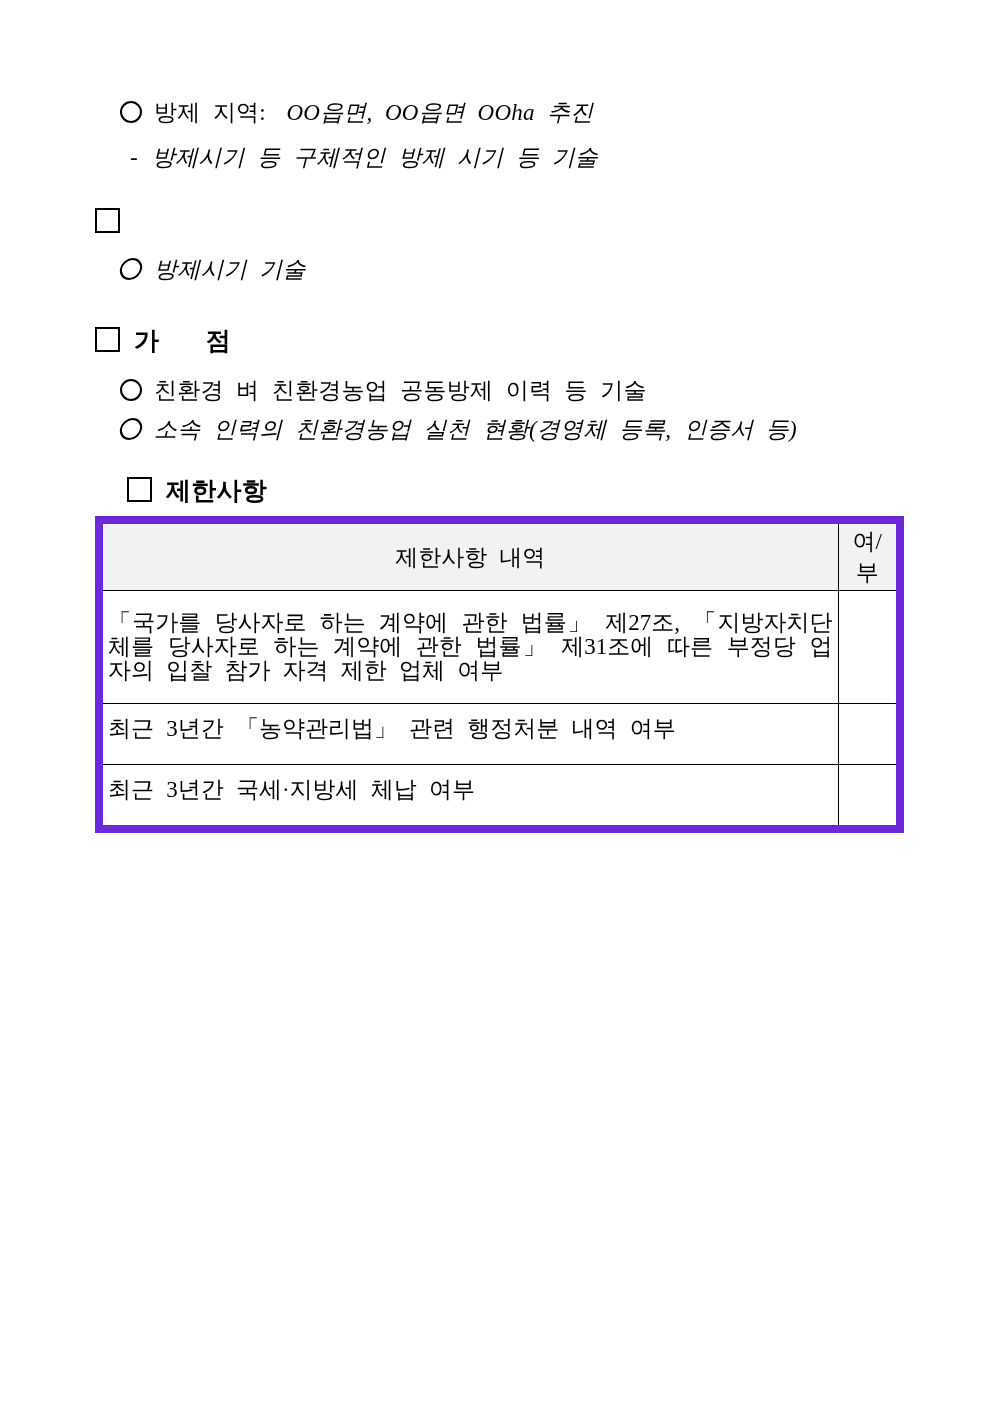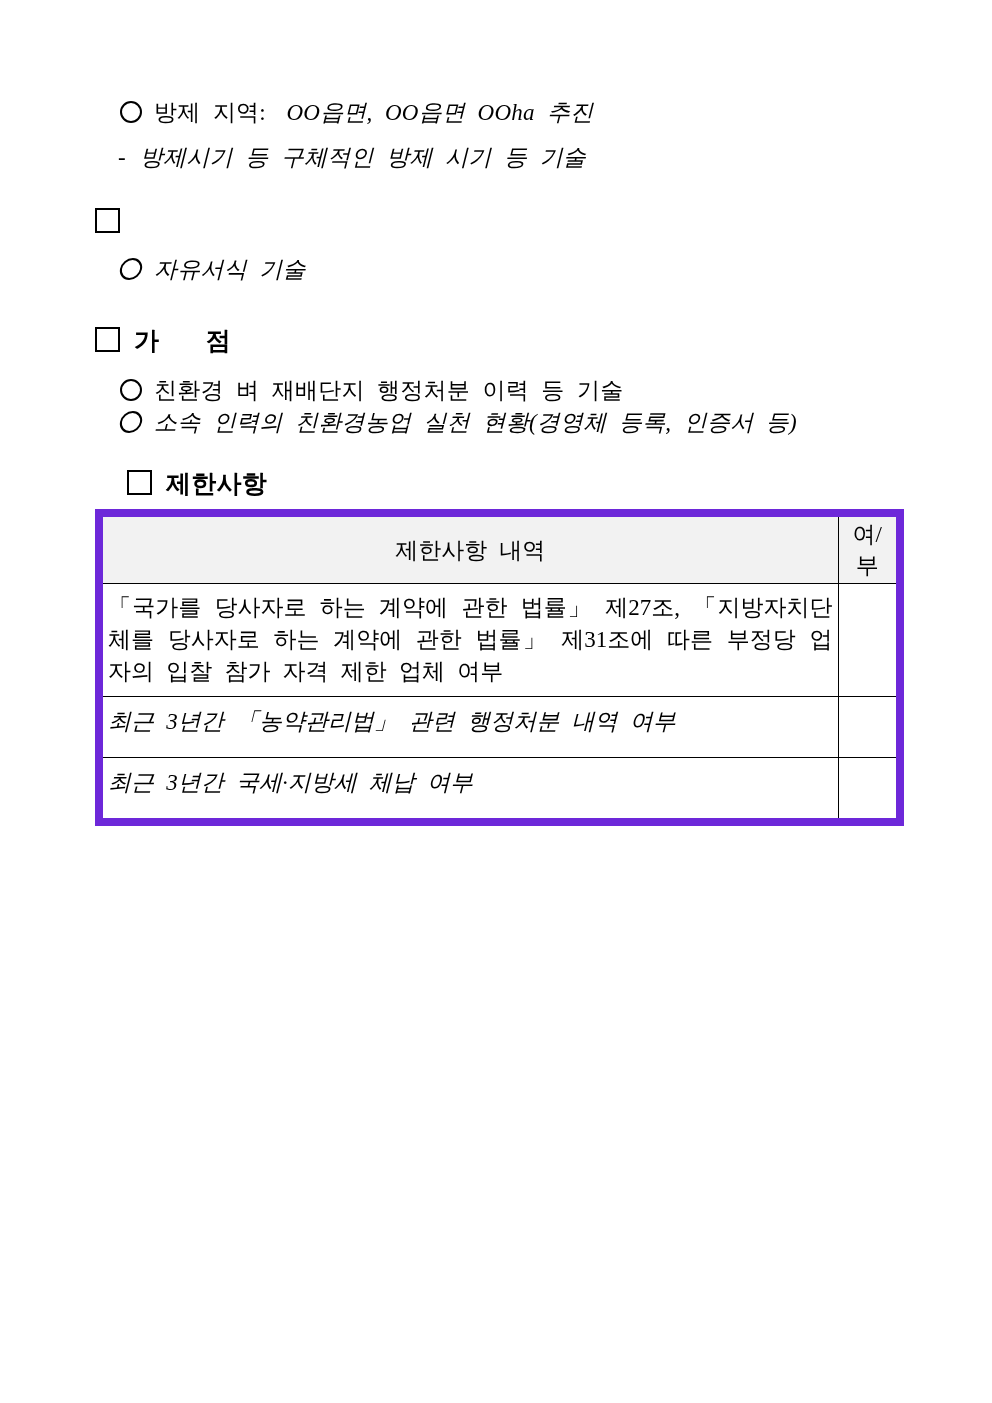--- a/index.html
+++ b/index.html
@@ -41,21 +41,21 @@
   
   .square-box{
     display:inline-block;
     width:25px;height:25px;
     border:2px solid #000;
     vertical-align:-3px;
     margin-right:14px;
     box-sizing:border-box;
   }
   .item-l1{margin-left:25px;}
-  .item-l2{margin-left:23px;}
+  .item-l2{margin-left:35px;}
   .heading{
     font-weight:bold;
     font-size:25px;
     line-height:32px;
     word-spacing:0.32em;
   }
   .italic{font-style:italic;}
   .pre{white-space:pre;font-family:Liberation Mono, monospace;}
   .dash{
     display:inline-block;
@@ -85,26 +85,26 @@
   }
   table.limit-table thead th{
     background:#f2f2f2;
     height:30px;
     text-align:center;
   }
   col.c-desc{width:739px;}
   col.c-yn{width:62px;}
   td.desc-cell{
     text-align:justify;
-    line-height:32px;
+    line-height:24px;
     padding:7px 6px 7px 6px;
   }
   td.desc-cell.single{
     height:46px;
-    padding-top:2px;padding-bottom:12px;font-style:italic;
+    padding-top:2px;padding-bottom:12px;
   }
   td.row1{height:108px;vertical-align:top;}
   td.yn-cell{background:#ffffff;}
 </style>
 </head>
 <body>
 
 <div class="page">
   <div class="content">
 
@@ -114,32 +114,32 @@
 
     <div class="doc-line item-l2 italic" style="margin-top:14px;">
       <span class="dash">-</span><span>방제시기 등 구체적인 방제 시기 등 기술</span>
     </div>
 
     <div class="doc-line heading gap-m">
       <span class="square-box"></span>
     </div>
 
     <div class="doc-line item-l1 italic gap-s">
-      <span class="circle-bullet slant"></span><span>자유서식 기술</span>
+      <span class="circle-bullet slant"></span><span>방제시기 기술</span>
     </div>
 
     <div class="doc-line heading gap-l">
       <span class="square-box"></span><span class="pre">가  점</span>
     </div>
 
     <div class="doc-line item-l1 gap-s">
-      <span class="circle-bullet"></span><span>친환경 벼 재배단지 행정처분 이력 등 기술</span>
+      <span class="circle-bullet"></span><span>친환경 벼 친환경농업 공동방제 이력 등 기술</span>
     </div>
 
-    <div class="doc-line item-l1 italic" style="margin-top:2px;">
+    <div class="doc-line item-l1 italic" style="margin-top:9px;">
       <span class="circle-bullet slant"></span><span>소속 인력의 친환경농업 실천 현황(경영체 등록, 인증서 등)</span>
     </div>
 
     <div class="doc-line heading" style="margin-top:30px;padding-left:32px;">
       <span class="square-box"></span><span>제한사항</span>
     </div>
 
     <table class="limit-table">
       <colgroup>
           <col class="c-desc">

